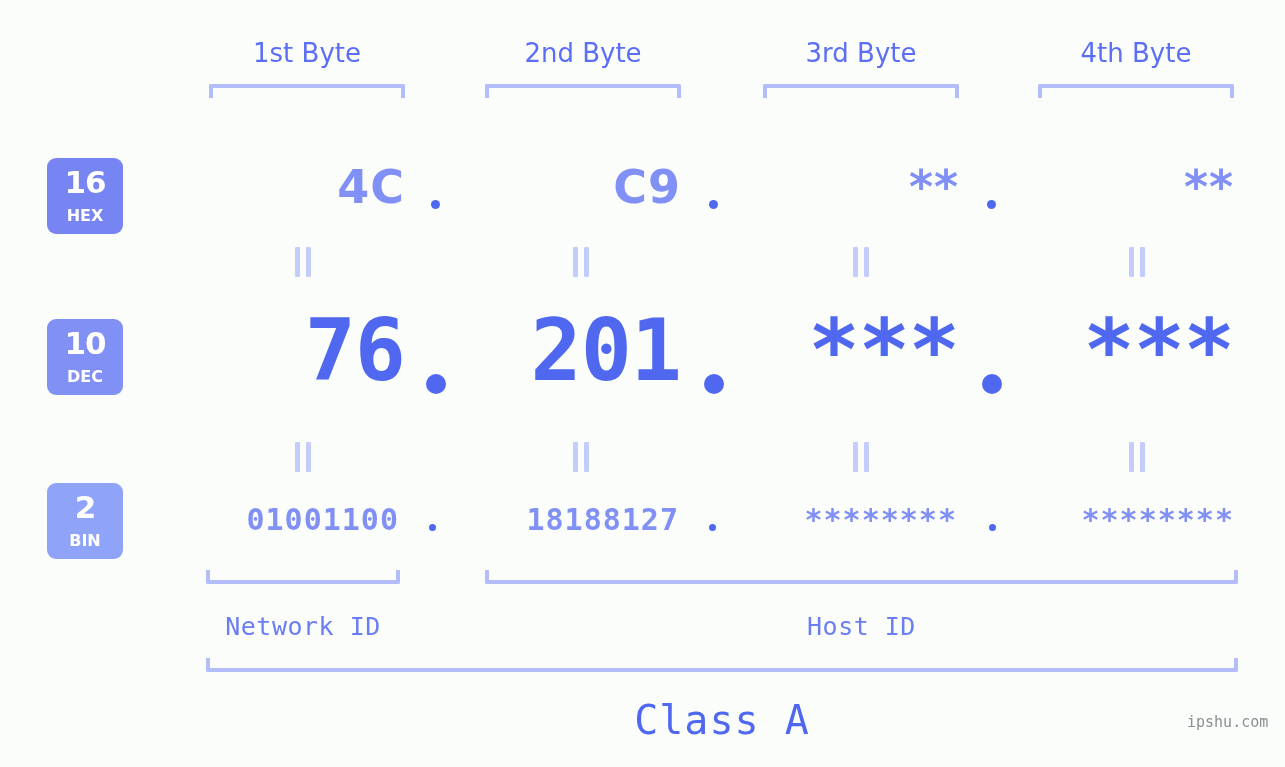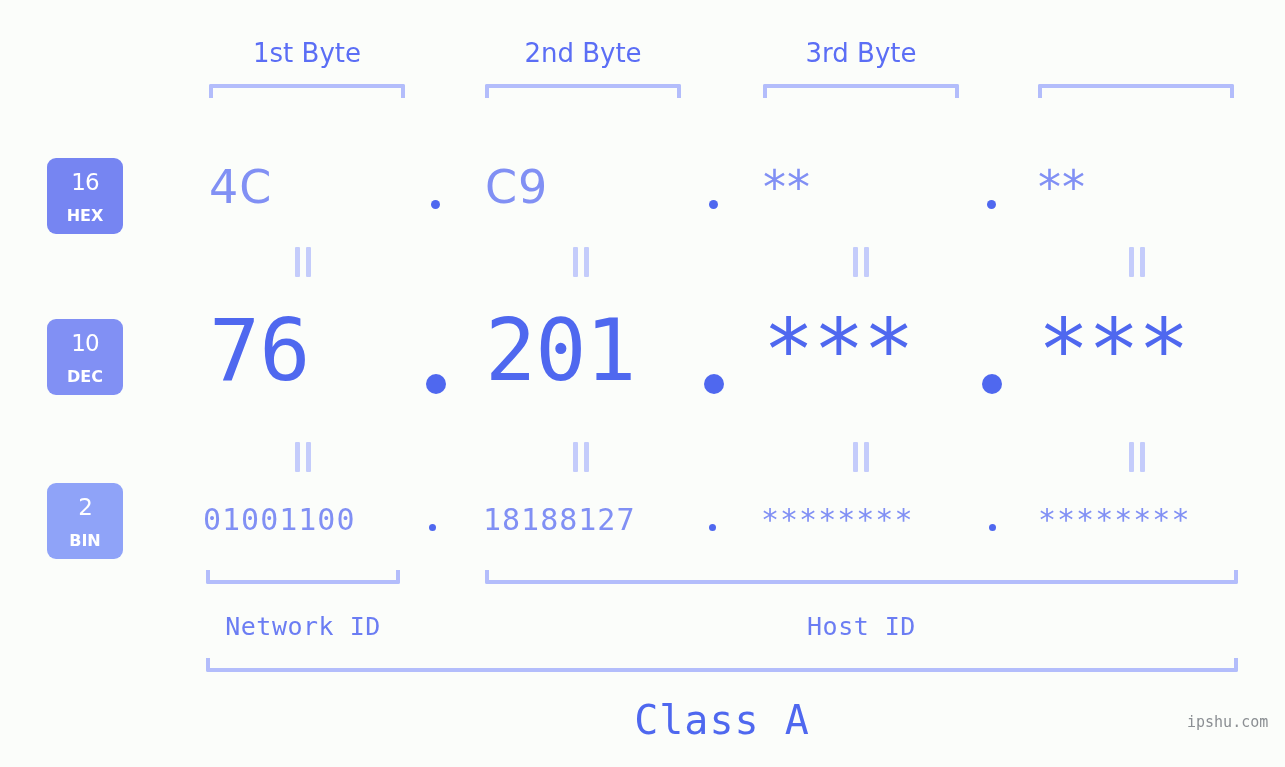--- a/index.html
+++ b/index.html
@@ -64,37 +64,38 @@
     color: #ffffff;
     text-align: center;
     display: flex;
     flex-direction: column;
     align-items: center;
     justify-content: center;
     box-sizing: border-box;
     font-family: "DejaVu Sans", sans-serif;
   }
   .badge .num {
-    font-size: 23px;
+    font-size: 31px;
     line-height: 31px;
-    font-weight: 400;
+    font-weight: 700;
     letter-spacing: -1px;
   }
   .badge .nm {
     font-size: 16px;
     line-height: 20px;
     font-weight: 700;
     margin-top: 8px;
     letter-spacing: 0px;
   }
 
   
   .val-cell {
-    text-align: left;
-    white-space: nowrap;
+    text-align: right;
+    white-space: nowrap;
+    font-weight: bold;
   }
   .row-hex .val-cell {
     font-family: "DejaVu Sans", sans-serif;
     font-size: 46px;
     color: #8190f4;
     letter-spacing: 1px;
   }
   .row-dec .val-cell {
     font-family: "DejaVu Sans Mono", monospace;
     font-size: 85px;
@@ -160,20 +161,21 @@
   }
 </style>
 </head>
 <body>
 
 <div id="stage">
 
   <div class="abs byte-label" style="left:209px; width:196px;">1st Byte</div>
   <div class="abs byte-label" style="left:485px; width:196px;">2nd Byte</div>
   <div class="abs byte-label" style="left:763px; width:196px;">3rd Byte</div>
+  <div class="abs byte-label" style="left:1038px; width:196px;">4th Byte</div>
 
   <div class="abs bracket-top" style="left:209px; top:84px; width:196px;"></div>
   <div class="abs bracket-top" style="left:485px; top:84px; width:196px;"></div>
   <div class="abs bracket-top" style="left:763px; top:84px; width:196px;"></div>
   <div class="abs bracket-top" style="left:1038px; top:84px; width:196px;"></div>
 
   <div class="abs badge" style="left:47px; top:158px; background:#7685f2;">
     <span class="num">16</span>
     <span class="nm">HEX</span>
   </div>

